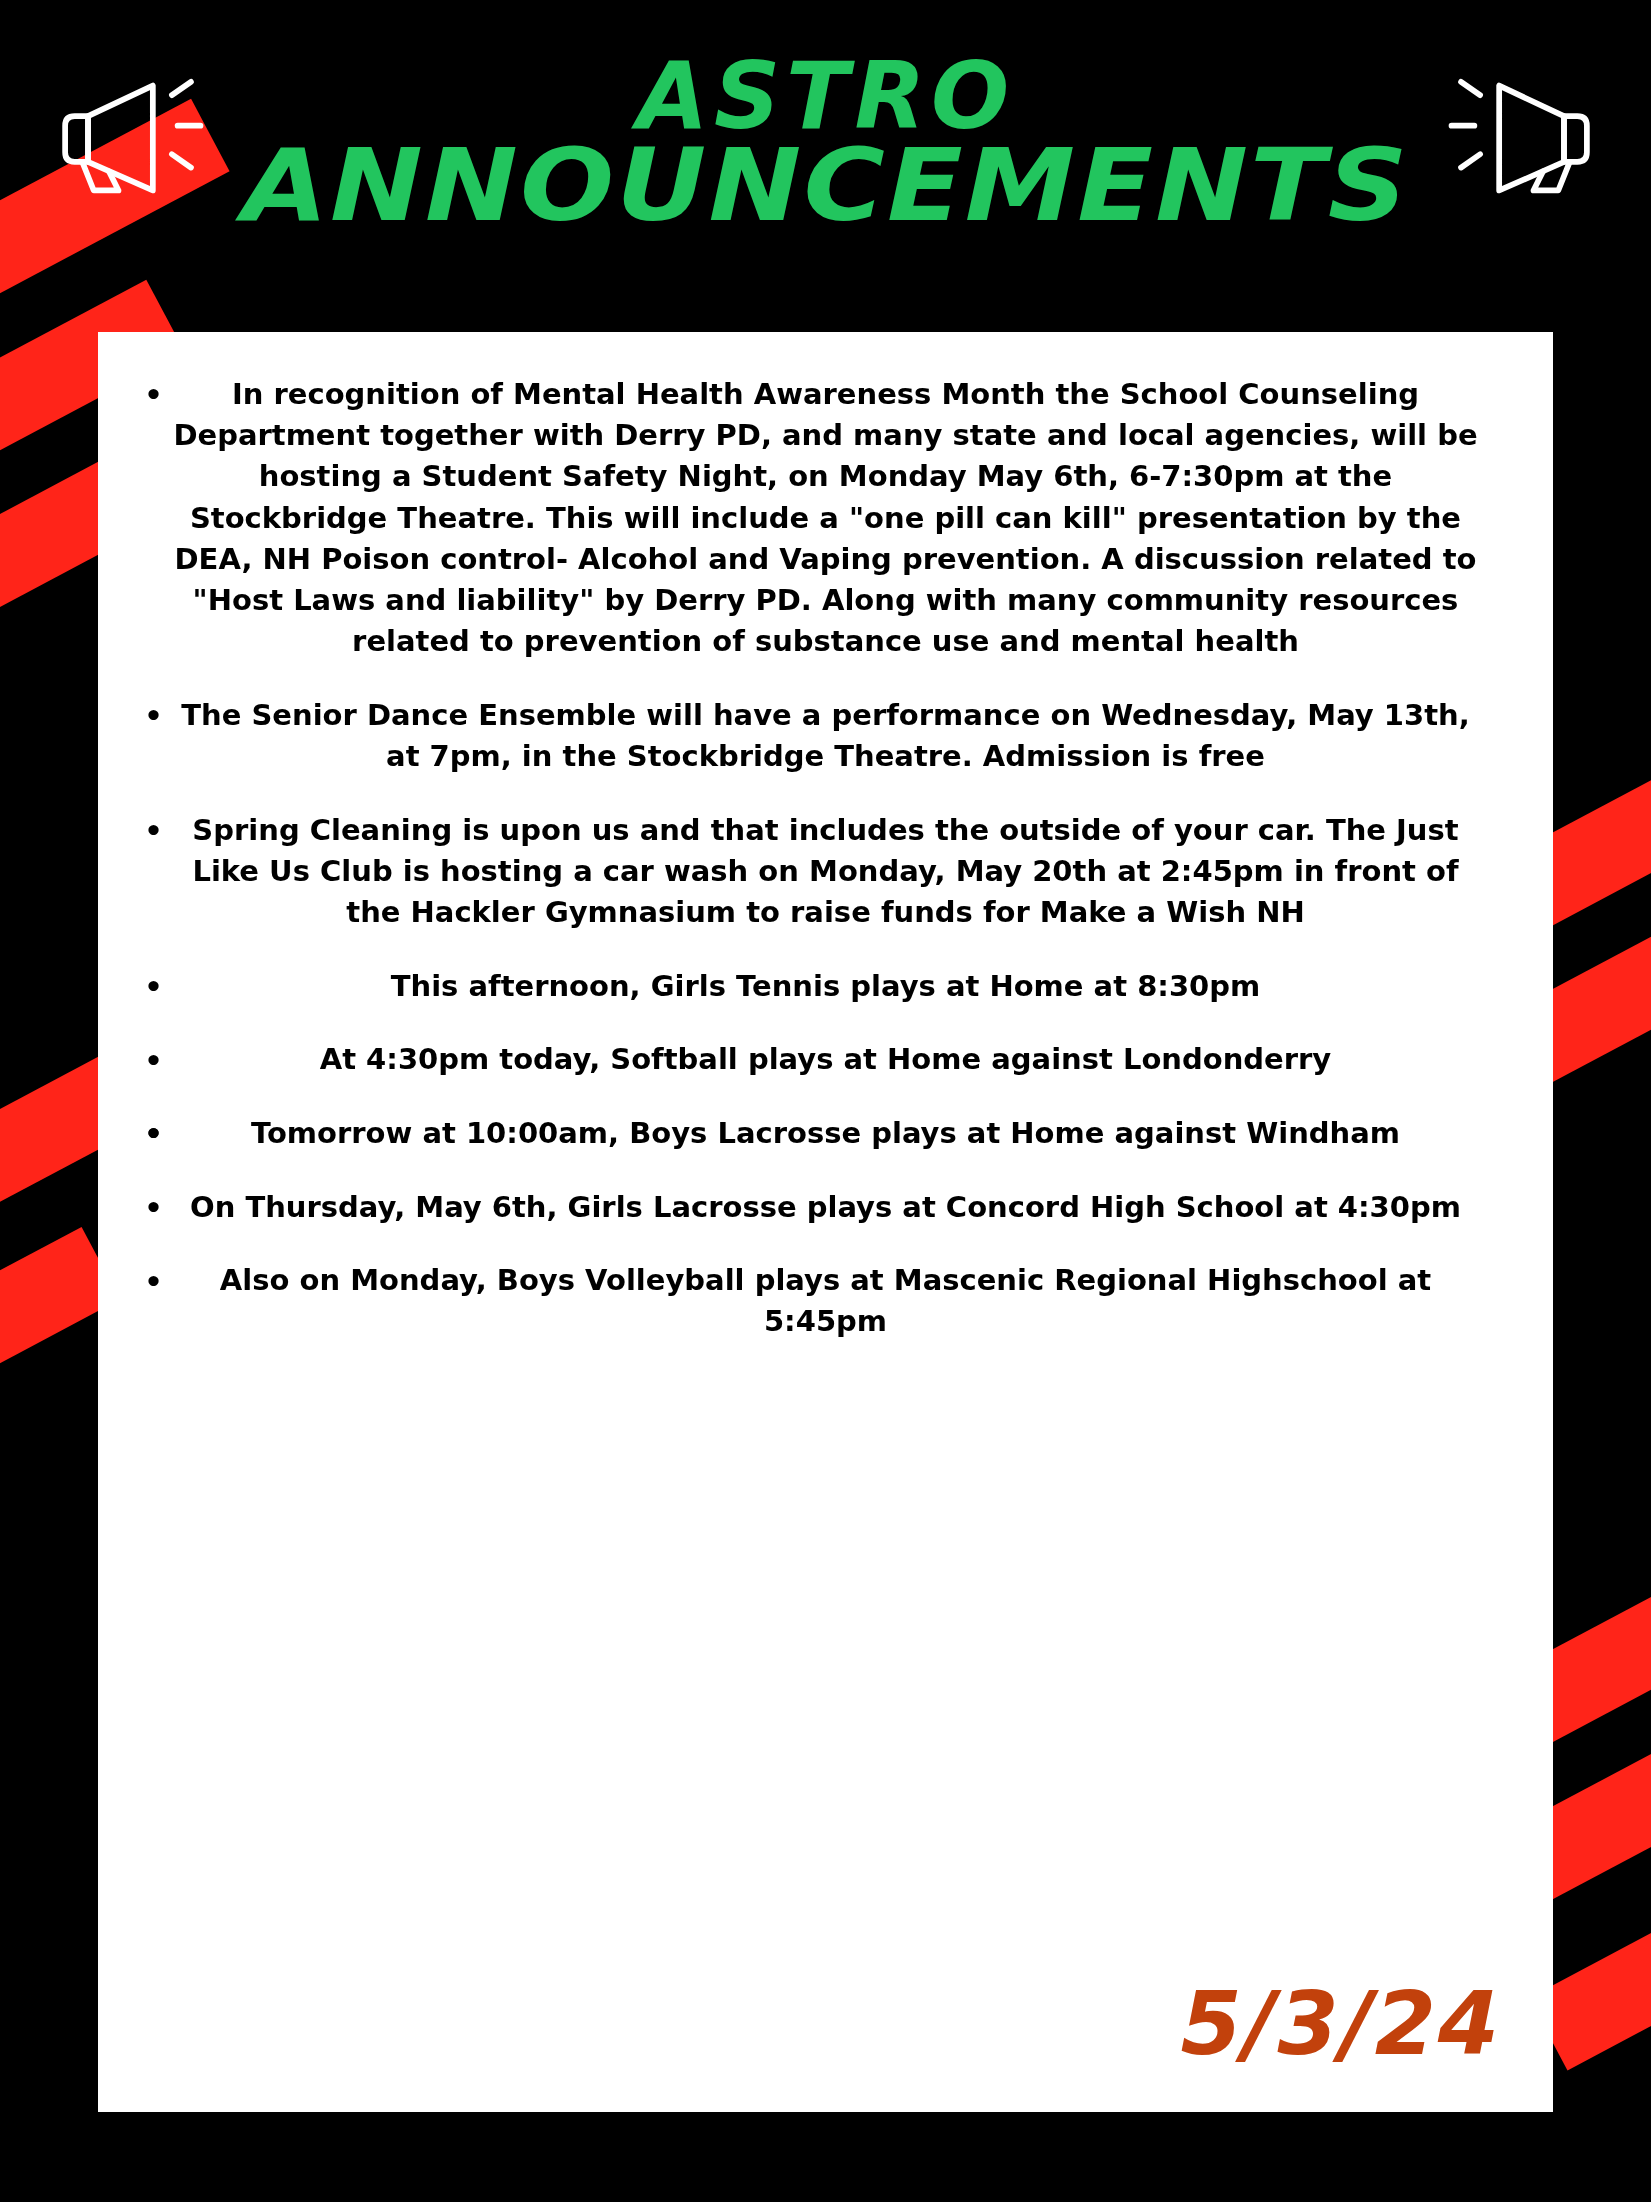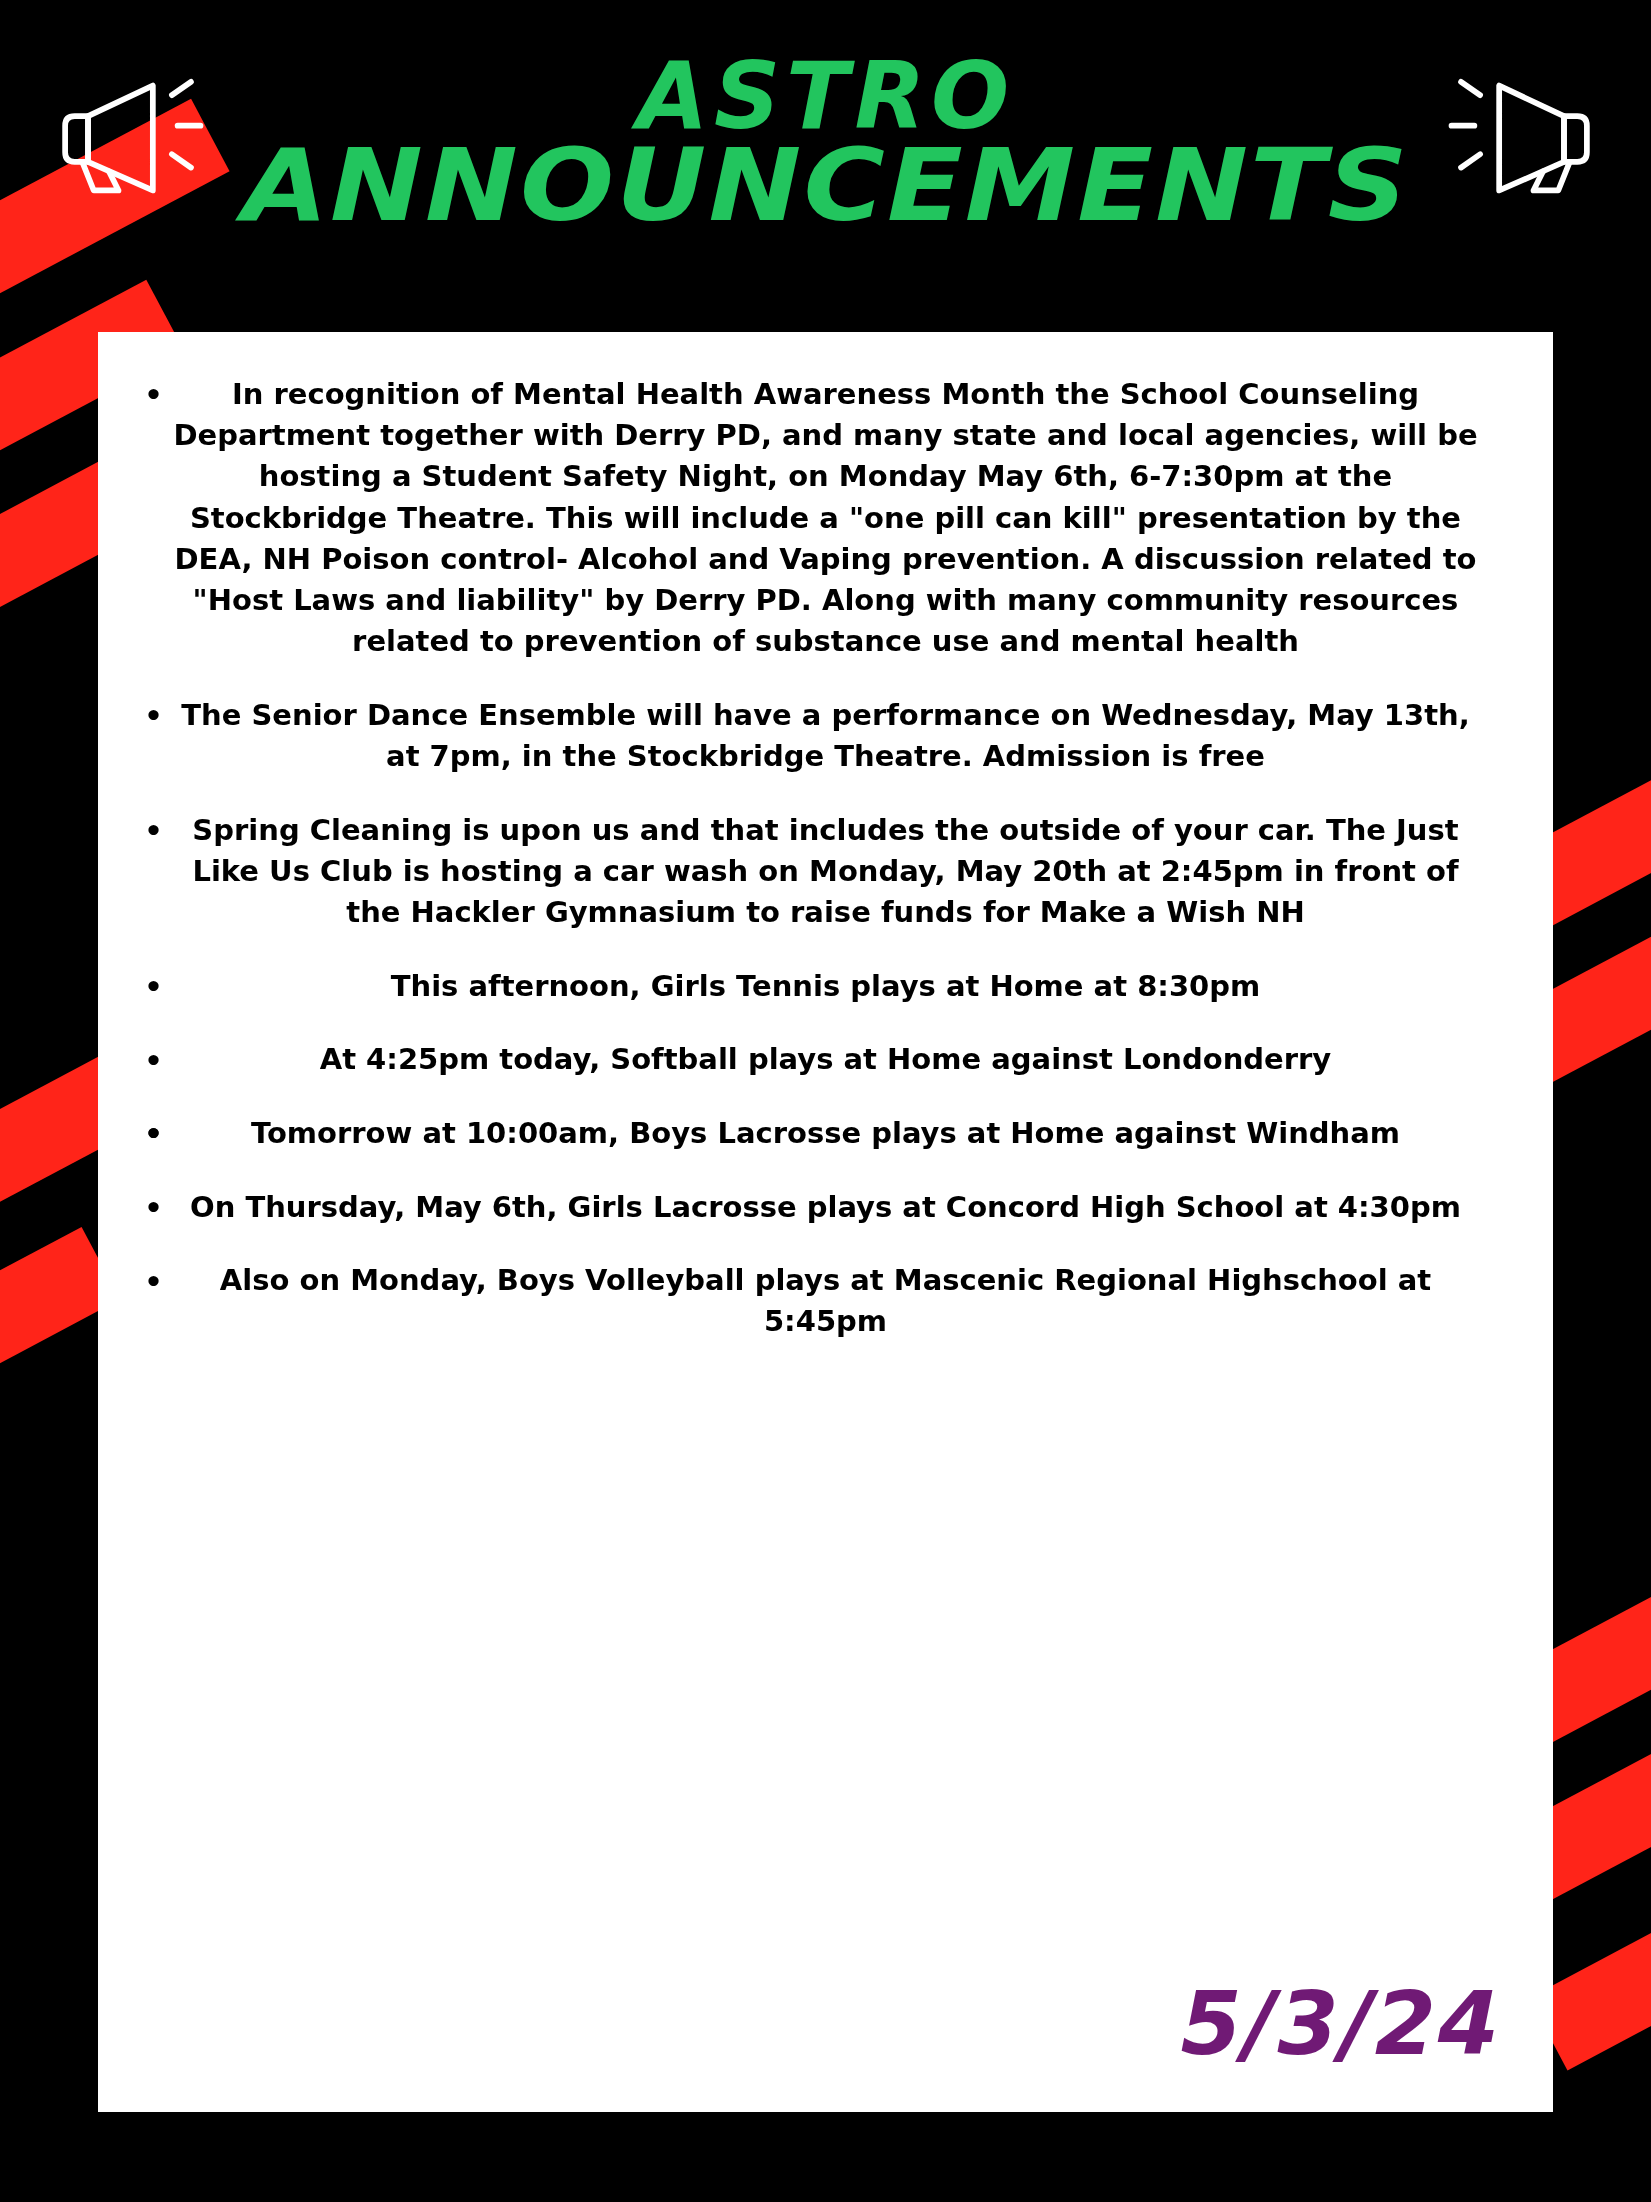--- a/index.html
+++ b/index.html
@@ -110,21 +110,21 @@
     font-size: 29px;
     line-height: 1.42;
   }
   li.gap-lg { margin-bottom: 50px; }
   li.gap-xl { margin-bottom: 57px; }
 
   .date-stamp {
     position: absolute;
     right: 52px;
     bottom: 44px;
-    color: #701a75;
+    color: #c2410c;
     font-family: "DejaVu Sans", sans-serif;
     font-weight: bold;
     font-style: italic;
     font-size: 88px;
     letter-spacing: 1.9px;
     line-height: 1;
     margin-top: 23px;
   }
 </style>
 </head>
@@ -182,21 +182,21 @@
     <li class="gap-xl">
       <span class="bullet">•</span>
       <span> Spring Cleaning is upon us and that includes the outside of your car. The Just Like Us Club is hosting a car wash on Monday, May 20th at 2:45pm in front of the Hackler Gymnasium to raise funds for Make a Wish NH</span>
     </li>
     <li class="gap-lg">
       <span class="bullet">•</span>
       <span>This afternoon, Girls Tennis plays at Home at 8:30pm</span>
     </li>
     <li class="gap-lg">
       <span class="bullet">•</span>
-      <span>At 4:25pm today, Softball plays at Home against Londonderry</span>
+      <span>At 4:30pm today, Softball plays at Home against Londonderry</span>
     </li>
     <li class="gap-lg">
       <span class="bullet">•</span>
     </li>
     <li class="gap-lg">
       <span class="bullet">•</span>
       <span>Tomorrow at 10:00am, Boys Lacrosse plays at Home against Windham</span>
     </li>
     <li class="gap-lg">
       <span class="bullet">•</span>

